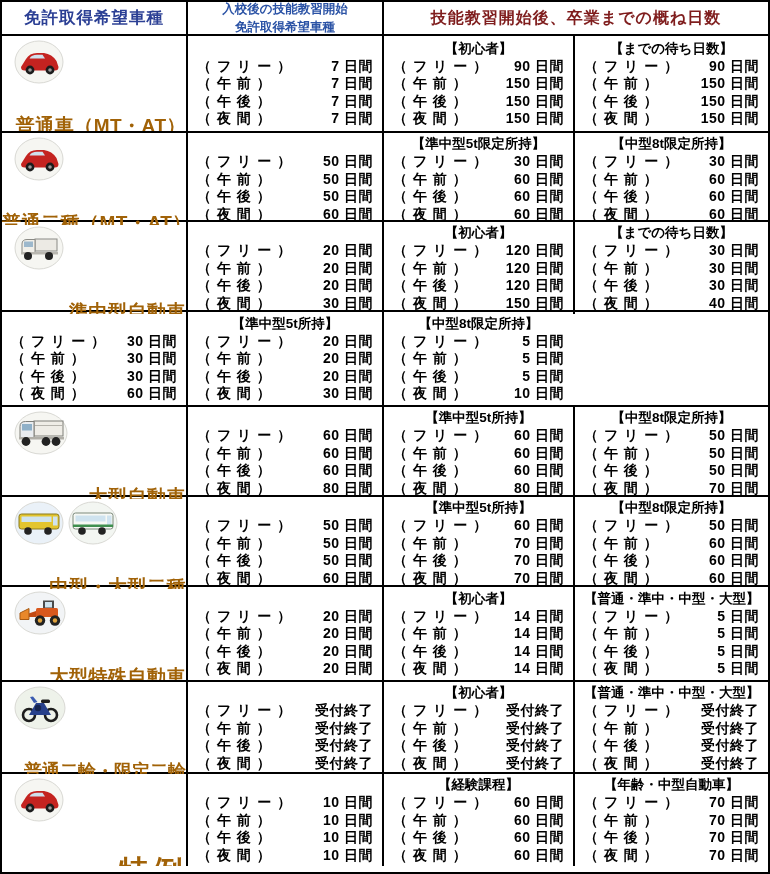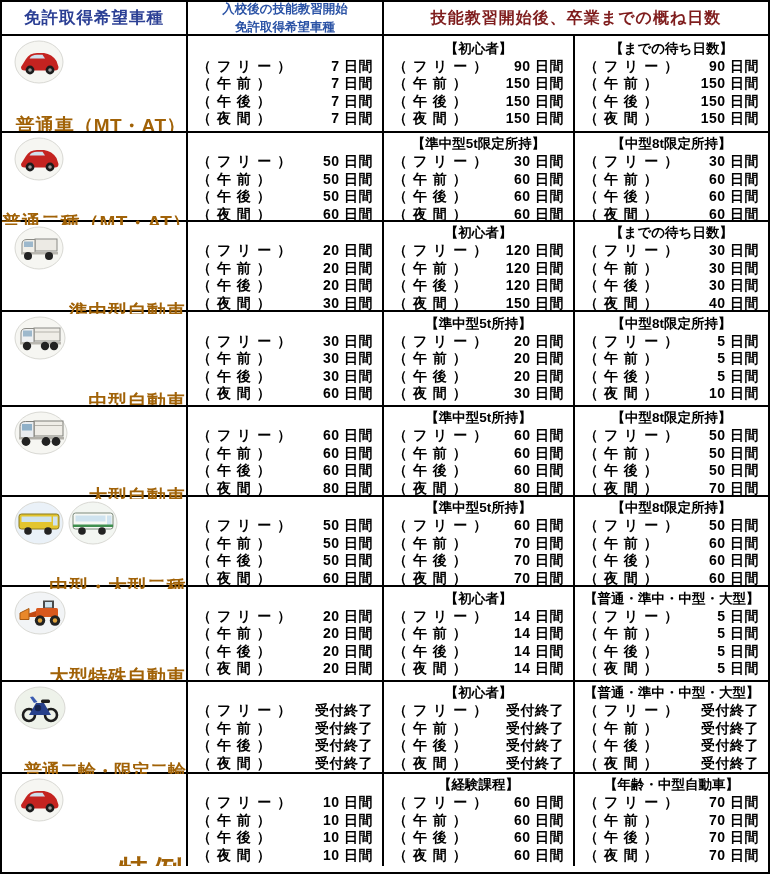--- a/index.html
+++ b/index.html
@@ -267,36 +267,20 @@
             <span class="val">30 日間</span>
           </div>
       <div class="line">
             <span class="period">（ 夜 間 ）</span>
             <span class="val">40 日間</span>
           </div>
     </div>
   </div>
 
   <div class="row">
-    <div class="cell vehicle-cell">
-      <span class="vicon">
-            <svg width="52" height="44" viewBox="0 0 52 44">
-              <ellipse cx="26" cy="22" rx="25" ry="21" fill="#f6f6f2" stroke="#d9d9d4"></ellipse>
-              <rect x="20" y="12" width="26" height="13" fill="#efede7" stroke="#8a8a85"></rect>
-              <line x1="20" y1="16" x2="46" y2="16" stroke="#b5b3ac"></line>
-              <path d="M7 27 L7 17 Q7 12.5 12 12.5 L20 12.5 L20 27 Z" fill="#eef0f2" stroke="#8a8a85"></path>
-              <rect x="9" y="14.5" width="9" height="6" fill="#9db8cc"></rect>
-              <rect x="6" y="26" width="41" height="2.5" fill="#b9b7b0"></rect>
-              <circle cx="13" cy="30" r="4.2" fill="#222"></circle>
-              <circle cx="31" cy="30" r="4.2" fill="#222"></circle>
-              <circle cx="40" cy="30" r="4.2" fill="#222"></circle>
-            </svg>
-          </span>
-      <div class="vlabel">中型自動車</div>
-    </div>
     <div class="cell data-cell">
       <div class="cat"></div>
       <div class="line">
             <span class="period">（ フ リ ー ）</span>
             <span class="val">30 日間</span>
           </div>
       <div class="line">
             <span class="period">（ 午 前 ）</span>
             <span class="val">30 日間</span>
           </div>

